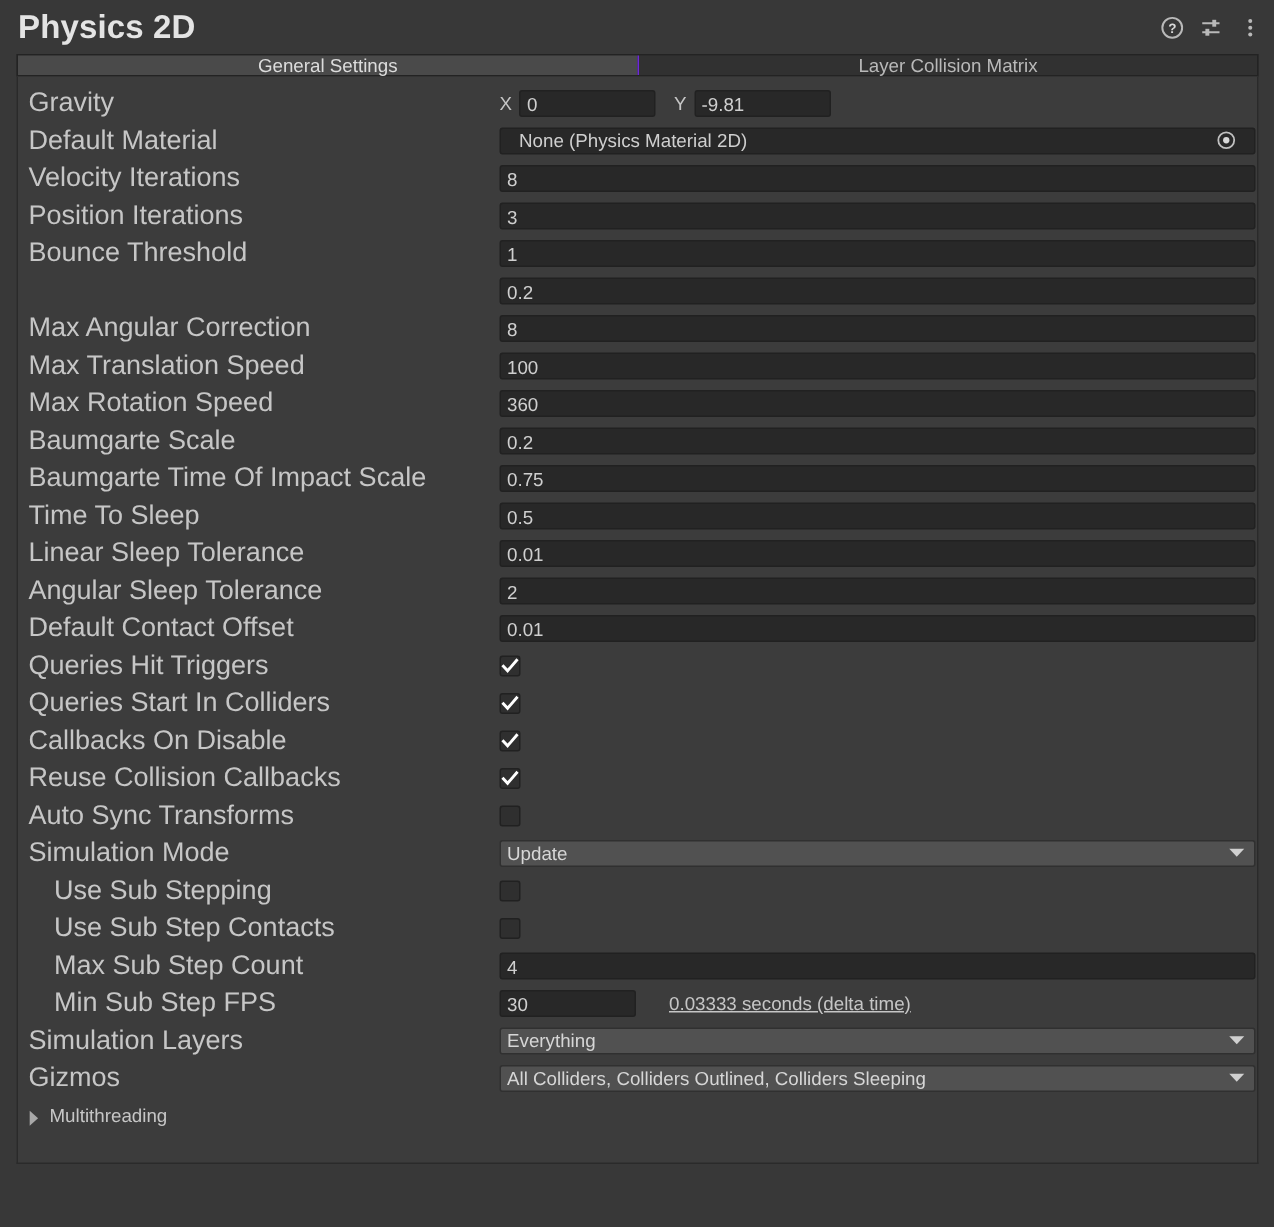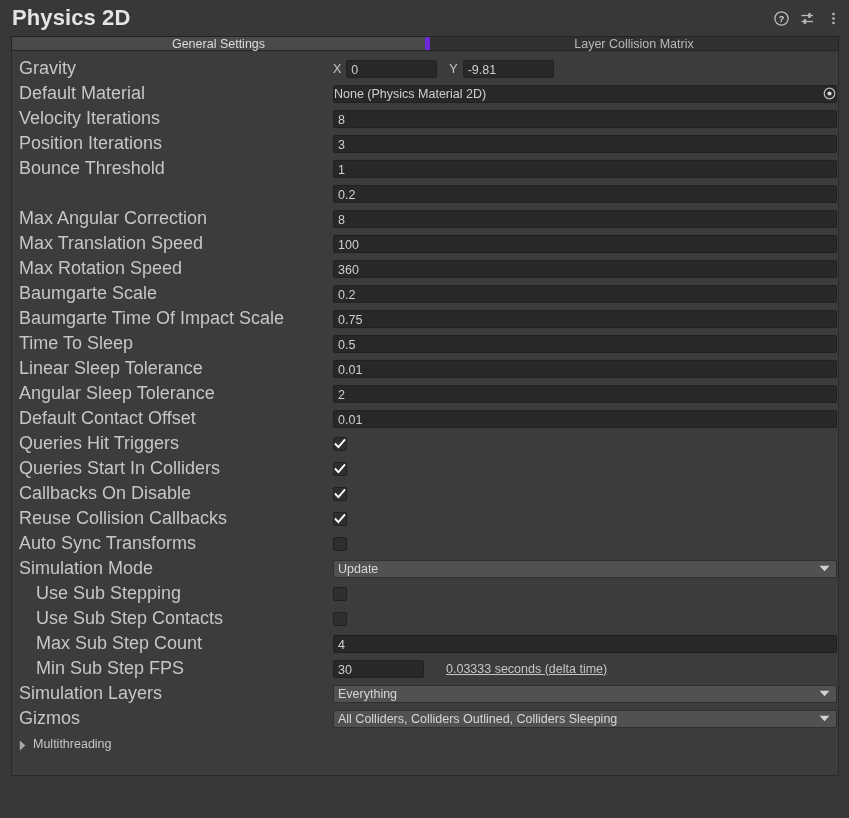--- a/index.html
+++ b/index.html
@@ -67,21 +67,21 @@
     font-size: 12.5px;
     color: #b9b9b9;
     cursor: pointer;
     box-sizing: border-box;
     background: #313131;
   }
   .tab.active {
     background: #4a4a4a;
     color: #dcdcdc;
   }
-  .tab + .tab { border-left: 5px solid #6d28d9; }
+  .tab + .tab { border-left: 1px solid #6d28d9; }
 
   
   .panel {
     margin: 0 10px 0 11px;
     background: #3c3c3c;
     border: 1px solid #2a2a2a;
     border-top: none;
     box-sizing: border-box;
     height: 725px;
     padding-top: 5px;
@@ -144,21 +144,21 @@
 
   
   .objfield {
     background: #282828;
     border: 1px solid #212121;
     border-radius: 2px;
     height: 18px;
     line-height: 18px;
     font-size: 12.5px;
     color: #cfcfcf;
-    padding: 0 0;
+    padding: 0 12px;
     box-sizing: border-box;
     flex: 1 1 auto;
     cursor: pointer;
     display: flex;
     align-items: center;
     justify-content: space-between;
     white-space: nowrap;
     overflow: hidden;
   }
   .picker-icon {

